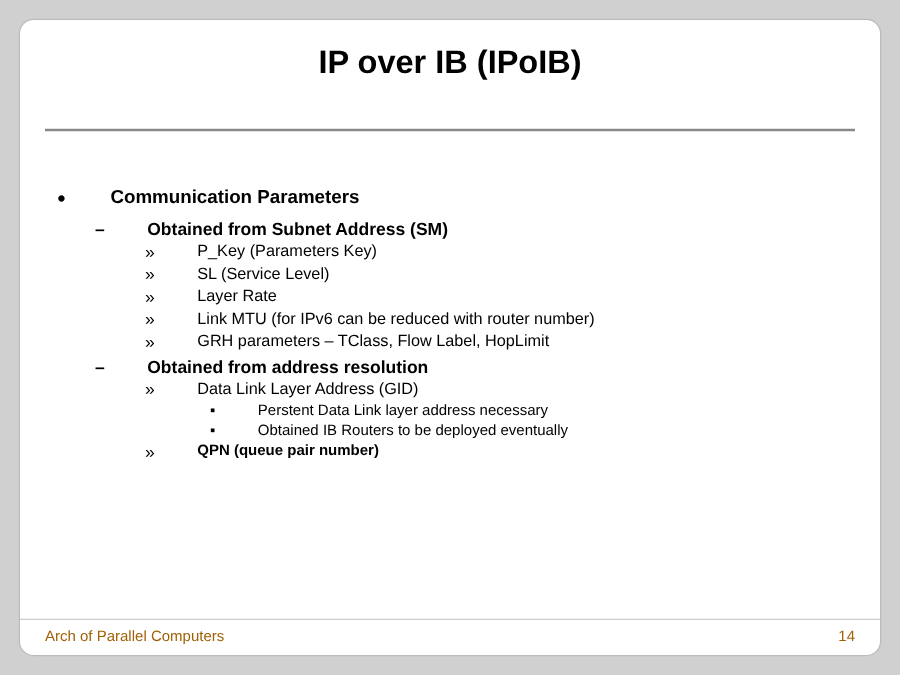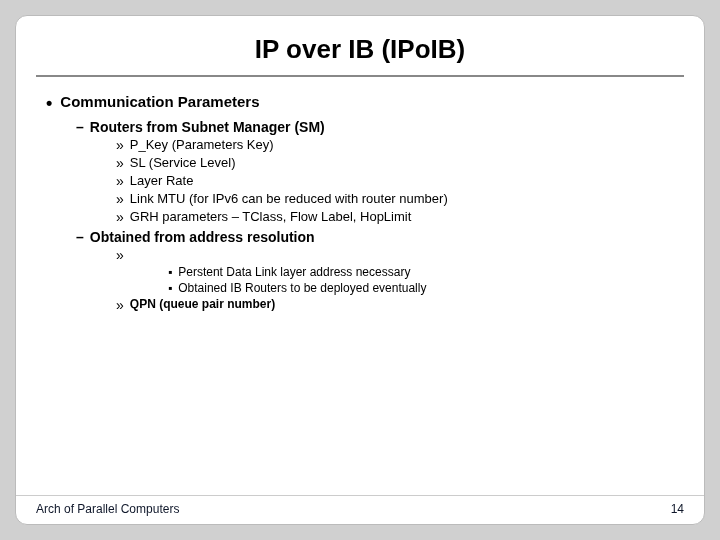--- a/index.html
+++ b/index.html
@@ -1,18 +1,19 @@
 <!DOCTYPE html>
 <html><head>
   <meta charset="utf-8">
   <style>
     * {
       margin: 0;
       padding: 0;
       box-sizing: border-box;
+      gap: 28px;
     }
 
     body {
       width: 720px;
       height: 540px;
       background: #d0d0d0;
       display: flex;
       align-items: center;
       justify-content: center;
       font-family: Arial, sans-serif;
@@ -128,21 +129,21 @@
       font-weight: bold;
       font-size: 12px;
     }
 
     .slide-footer {
       display: flex;
       justify-content: space-between;
       align-items: center;
       padding: 6px 20px 8px 20px;
       font-size: 12px;
-      color: #0f172a;
+      color: #a16207;
       border-top: 1px solid #cccccc;
     }
   </style>
 </head>
 <body>
 
 <div class="slide">
   <div class="slide-header">
     <span class="slide-title">IP over IB (IPoIB)</span>
   </div>
@@ -151,21 +152,21 @@
 
     <div class="level1">
       <div class="level1-item">
         <span class="bullet1">•</span>
         <span>Communication Parameters</span>
       </div>
 
       <div class="level2">
         <div class="level2-item">
           <span class="dash">–</span>
-          <span>Routers from Subnet Manager (SM)</span>
+          <span>Obtained from Subnet Address (SM)</span>
         </div>
 
         <div class="level3">
           <div class="level3-item">
             <span class="raquo">»</span>
             <span>P_Key (Parameters Key)</span>
           </div>
         </div>
         <div class="level3">
           <div class="level3-item">
@@ -195,20 +196,21 @@
 
       <div class="level2">
         <div class="level2-item">
           <span class="dash">–</span>
           <span>Obtained from address resolution</span>
         </div>
 
         <div class="level3">
           <div class="level3-item">
             <span class="raquo">»</span>
+            <span>Data Link Layer Address (GID)</span>
           </div>
 
           <div class="level4">
             <div class="level4-item">
               <span class="small-bullet">▪</span>
               <span>Perstent Data Link layer address necessary</span>
             </div>
           </div>
           <div class="level4">
             <div class="level4-item">

